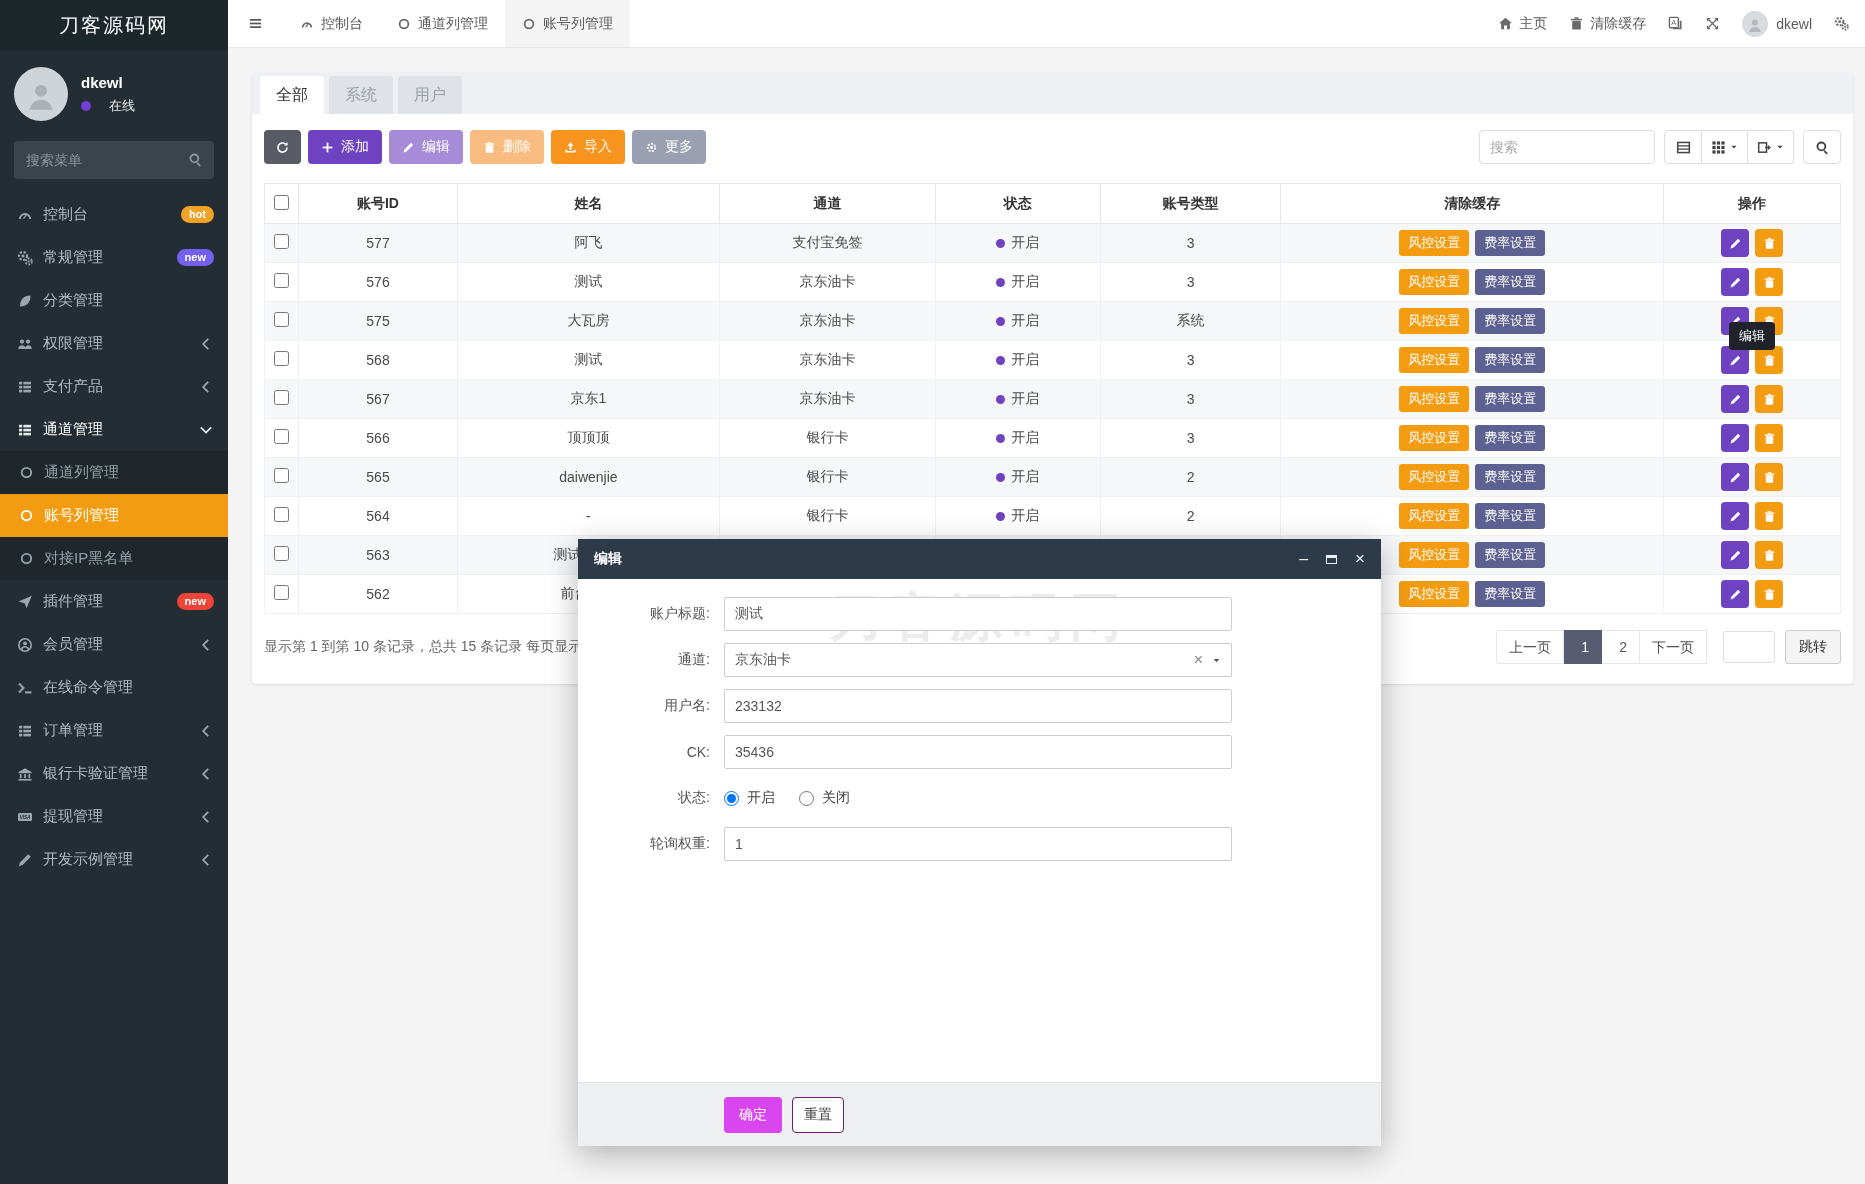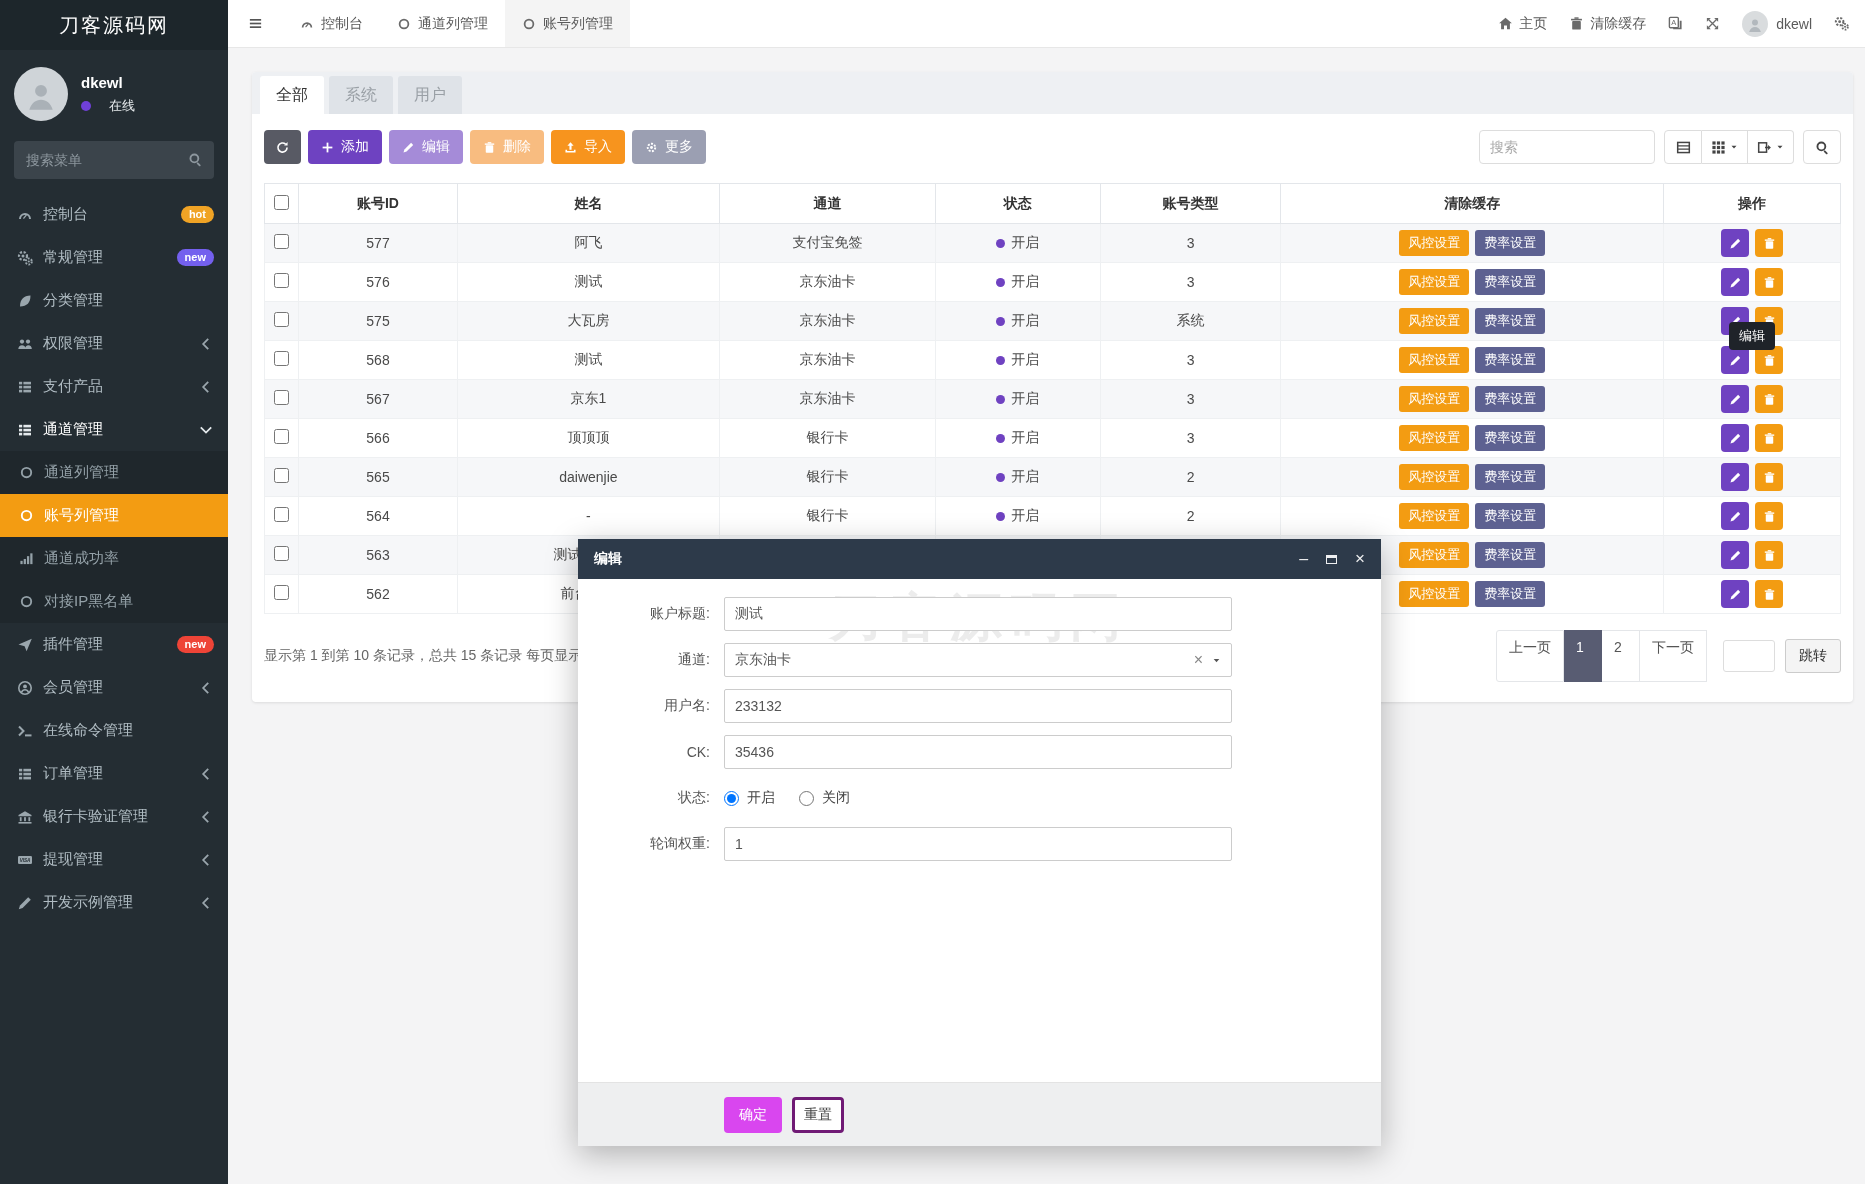--- a/index.html
+++ b/index.html
@@ -90,21 +90,21 @@
   .abtn { width:28px; height:28px; border:none; border-radius:4px; display:inline-flex; align-items:center; justify-content:center; color:#fff; margin:0 3px; cursor:pointer; }
   .abtn .ic { width:13px; height:13px; }
   .ab-edit { background:#6f42c1; }
   .ab-del { background:#f39c12; }
 
   
   .table-footer { display:flex; align-items:center; margin-top:16px; }
   .summary { color:#666; display:flex; align-items:center; gap:8px; }
   .pp-select { width:72px; height:32px; border:1px solid #ddd; border-radius:3px; display:flex; align-items:center; justify-content:flex-end; padding:0 8px; cursor:pointer; color:#555; }
   .pager { margin-left:auto; display:flex; align-items:center; }
-  .pg { min-width:38px; height:52px; line-height:32px; text-align:left; border:1px solid #e4e6e9; border-left:none; color:#555; padding:0 12px; cursor:pointer; background:#fff; }
+  .pg { min-width:38px; height:34px; line-height:32px; text-align:right; border:1px solid #e4e6e9; border-left:none; color:#555; padding:0 12px; cursor:pointer; background:#fff; }
   .pg:first-child { border-left:1px solid #e4e6e9; border-radius:3px 0 0 3px; }
   .pg.active { background:#585c72; border-color:#585c72; color:#fff; }
   .jump-input { width:52px; height:32px; border:1px solid #ddd; border-radius:3px; margin-left:16px; outline:none; padding:0 6px; }
   .jump-btn { margin-left:10px; height:34px; padding:0 13px; background:#f4f4f4; border:1px solid #ccc; border-radius:3px; color:#333; cursor:pointer; font-size:14px; }
 
   
   .tip { position:absolute; left:1729px; top:322px; background:#1f2329; color:#fff; font-size:13px; padding:5px 10px; border-radius:4px; z-index:60; }
 
   
   .modal { position:absolute; left:578px; top:539px; width:803px; height:607px; background:#fff; z-index:100; box-shadow:0 8px 30px rgba(0,0,0,.28); display:flex; flex-direction:column; }
@@ -120,21 +120,21 @@
   .frow label { width:132px; text-align:right; margin-right:14px; color:#555; flex:none; }
   .finput { width:508px; height:34px; border:1px solid #ccc; border-radius:2px; padding:0 10px; font-size:14px; color:#555; outline:none; background:#fff; }
   .sel-box { width:508px; height:34px; border:1px solid #ccc; border-radius:2px; padding:0 10px; display:flex; align-items:center; color:#555; cursor:pointer; background:#fff; }
   .sel-clear { margin-left:auto; color:#888; font-size:16px; cursor:pointer; }
   .sel-caret { width:9px; height:9px; color:#555; margin-left:9px; }
   .radio-row { display:flex; align-items:center; gap:8px; height:34px; }
   .radio-row input { width:15px; height:15px; cursor:pointer; }
   .radio-row label.rl { width:auto; margin:0 16px 0 0; text-align:left; color:#444; cursor:pointer; }
   .modal-footer { height:64px; background:#eeeff0; border-top:1px solid #e3e3e3; display:flex; align-items:center; padding-left:146px; gap:10px; flex:none; }
   .btn-confirm { width:58px; height:36px; background:#d946ef; color:#fff; border:none; border-radius:4px; font-size:14px; cursor:pointer; }
-  .btn-reset { width:52px; height:36px; background:#fff; color:#444; border:3px solid #701a75; border-radius:4px; font-size:14px; cursor:pointer;font-family:Liberation Serif, serif; }
+  .btn-reset { width:52px; height:36px; background:#fff; color:#444; border:1px solid #701a75; border-radius:4px; font-size:14px; cursor:pointer;font-family:Liberation Serif, serif; }
 </style>
 </head>
 <body>
 
 <svg width="0" height="0" style="position:absolute" aria-hidden="true">
   <defs>
     <symbol id="i-gauge" viewBox="0 0 16 16">
         <path d="M2 12a6 6 0 1 1 12 0h-2a4 4 0 0 0-8 0z"></path>
         <rect x="7.4" y="7.2" width="1.4" height="5" rx=".7" transform="rotate(40 8 9.5)"></rect>
       </symbol>
@@ -352,26 +352,20 @@
           <svg class="ic ">
             <use href="#i-circle"></use>
           </svg>
           <span>通道列管理</span>
         </div>
         <div class="submenu-item active">
           <svg class="ic ">
             <use href="#i-circle"></use>
           </svg>
           <span>账号列管理</span>
-        </div>
-        <div class="submenu-item">
-          <svg class="ic ">
-            <use href="#i-signal"></use>
-          </svg>
-          <span>通道成功率</span>
         </div>
         <div class="submenu-item">
           <svg class="ic ">
             <use href="#i-circle"></use>
           </svg>
           <span>对接IP黑名单</span>
         </div>
       </div>
       <div class="menu-item">
         <svg class="ic ">

